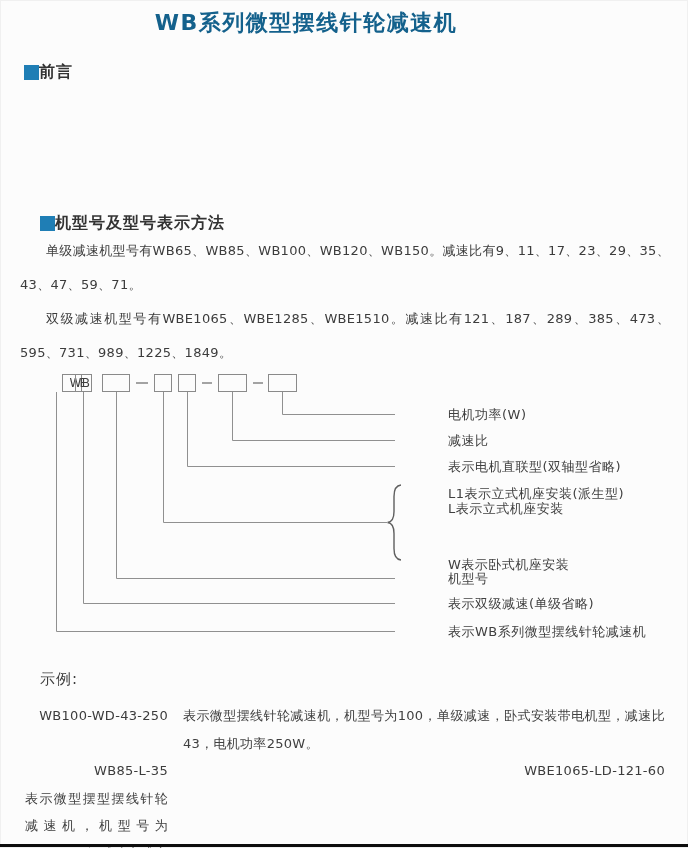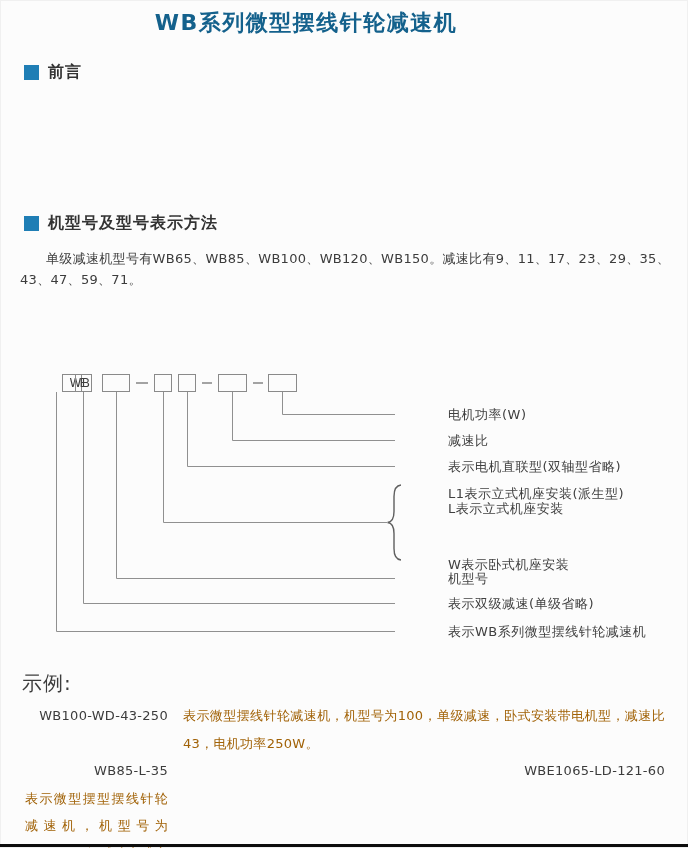--- a/index.html
+++ b/index.html
@@ -9,35 +9,35 @@
     font-family:"DejaVu Sans",sans-serif;
     color:#3c3c3c;
   }
   .page{position:absolute;inset:0;background:#fcfcfc;box-shadow:inset 0 0 0 1px #f0f0f0;}
 
   .title{
     position:absolute;top:8px;left:0;width:612px;text-align:center;
     font-size:22px;font-weight:bold;color:#14618c;letter-spacing:1.5px;
   }
 
-  .sec-header{position:absolute;left:24px;display:flex;align-items:center;gap:9px;font-family:Liberation Serif, serif;}
+  .sec-header{position:absolute;left:24px;display:flex;align-items:center;font-family:Liberation Serif, serif;}
   .sec-header .sq{width:15px;height:15px;background:#1f7eb5;flex:0 0 auto;}
   .sec-header .sec-title{font-size:16px;font-weight:bold;color:#333;letter-spacing:1px;}
   .sec-header.h1{top:62px;}
-  .sec-header.h2{top:213px;}
+  .sec-header.h2{top:213px;margin-left:16px;}
 
   .para{
     position:absolute;left:20px;width:650px;
     font-size:13px;line-height:27px;letter-spacing:0.3px;
     text-align:justify;text-justify:inter-ideograph;
     color:#3c3c3c;margin:0;
   }
   .para p{margin:0;text-indent:2em;}
   .p1{top:96px;}
-  .p23{top:248px;line-height:21px;}
+  .p23{top:234px;line-height:34px;}
 
   
   .diagram{position:absolute;top:362px;left:0;width:688px;height:296px;}
   .diagram svg{position:absolute;inset:0;}
   .dbox{
     position:absolute;top:12px;height:18px;box-sizing:border-box;
     border:1px solid #8a8a8a;background:transparent;
     display:flex;align-items:center;justify-content:center;
     font-size:12px;color:#3f3f3f;letter-spacing:0.5px;
   }
@@ -48,28 +48,28 @@
   .dbox.s2{left:178px;width:18px;}
   .dbox.b2{left:218px;width:29px;}
   .dbox.b3{left:268px;width:29px;}
   .dlabel{
     position:absolute;left:408px;transform:translateY(-50%);
     font-size:13px;color:#3f3f3f;letter-spacing:0.5px;white-space:nowrap;margin-left:40px;
   }
 
   
   .examples{position:absolute;top:668px;left:0;width:688px;}
-  .ex-heading{position:absolute;top:2px;left:22px;font-size:20px;color:#3c3c3c;letter-spacing:1px;}
+  .ex-heading{position:absolute;top:2px;left:40px;font-size:15px;color:#3c3c3c;letter-spacing:1px;}
   .ex-rows{
     position:absolute;top:34px;left:25px;width:640px;
     display:grid;grid-template-columns:143px 482px;column-gap:15px;
     font-size:13px;line-height:27.5px;letter-spacing:0.3px;
   }
   .ex-model{text-align:right;color:#3c3c3c;white-space:nowrap;}
-  .ex-desc{text-align:justify;text-justify:inter-ideograph;color:#a16207;}
+  .ex-desc{text-align:justify;text-justify:inter-ideograph;color:#404040;}
 
   .bottom-rule{position:absolute;top:844px;left:0;width:688px;height:3px;background:#0d0d0d;}
 </style>
 </head>
 <body>
 
 <div class="page">
 
   <div class="title">WB系列微型摆线针轮减速机</div>
 
@@ -79,20 +79,21 @@
   </div>
 
 
   <div class="sec-header h2">
     <span class="sq"></span>
     <span class="sec-title">机型号及型号表示方法</span>
   </div>
 
   <div class="para p23">
     <p>单级减速机型号有WB65、WB85、WB100、WB120、WB150。减速比有9、11、17、23、29、35、43、47、59、71。</p>
+    <p>双级减速机型号有WBE1065、WBE1285、WBE1510。减速比有121、187、289、385、473、595、731、989、1225、1849。</p>
   </div>
 
   <div class="diagram">
 
     <svg width="688" height="296" viewBox="0 0 688 296">
 
       <line x1="136" y1="21" x2="148" y2="21" stroke="#7d7d7d" stroke-width="1.4"></line>
       <line x1="202" y1="21" x2="212" y2="21" stroke="#7d7d7d" stroke-width="1.4"></line>
       <line x1="253" y1="21" x2="263" y2="21" stroke="#7d7d7d" stroke-width="1.4"></line>
 

